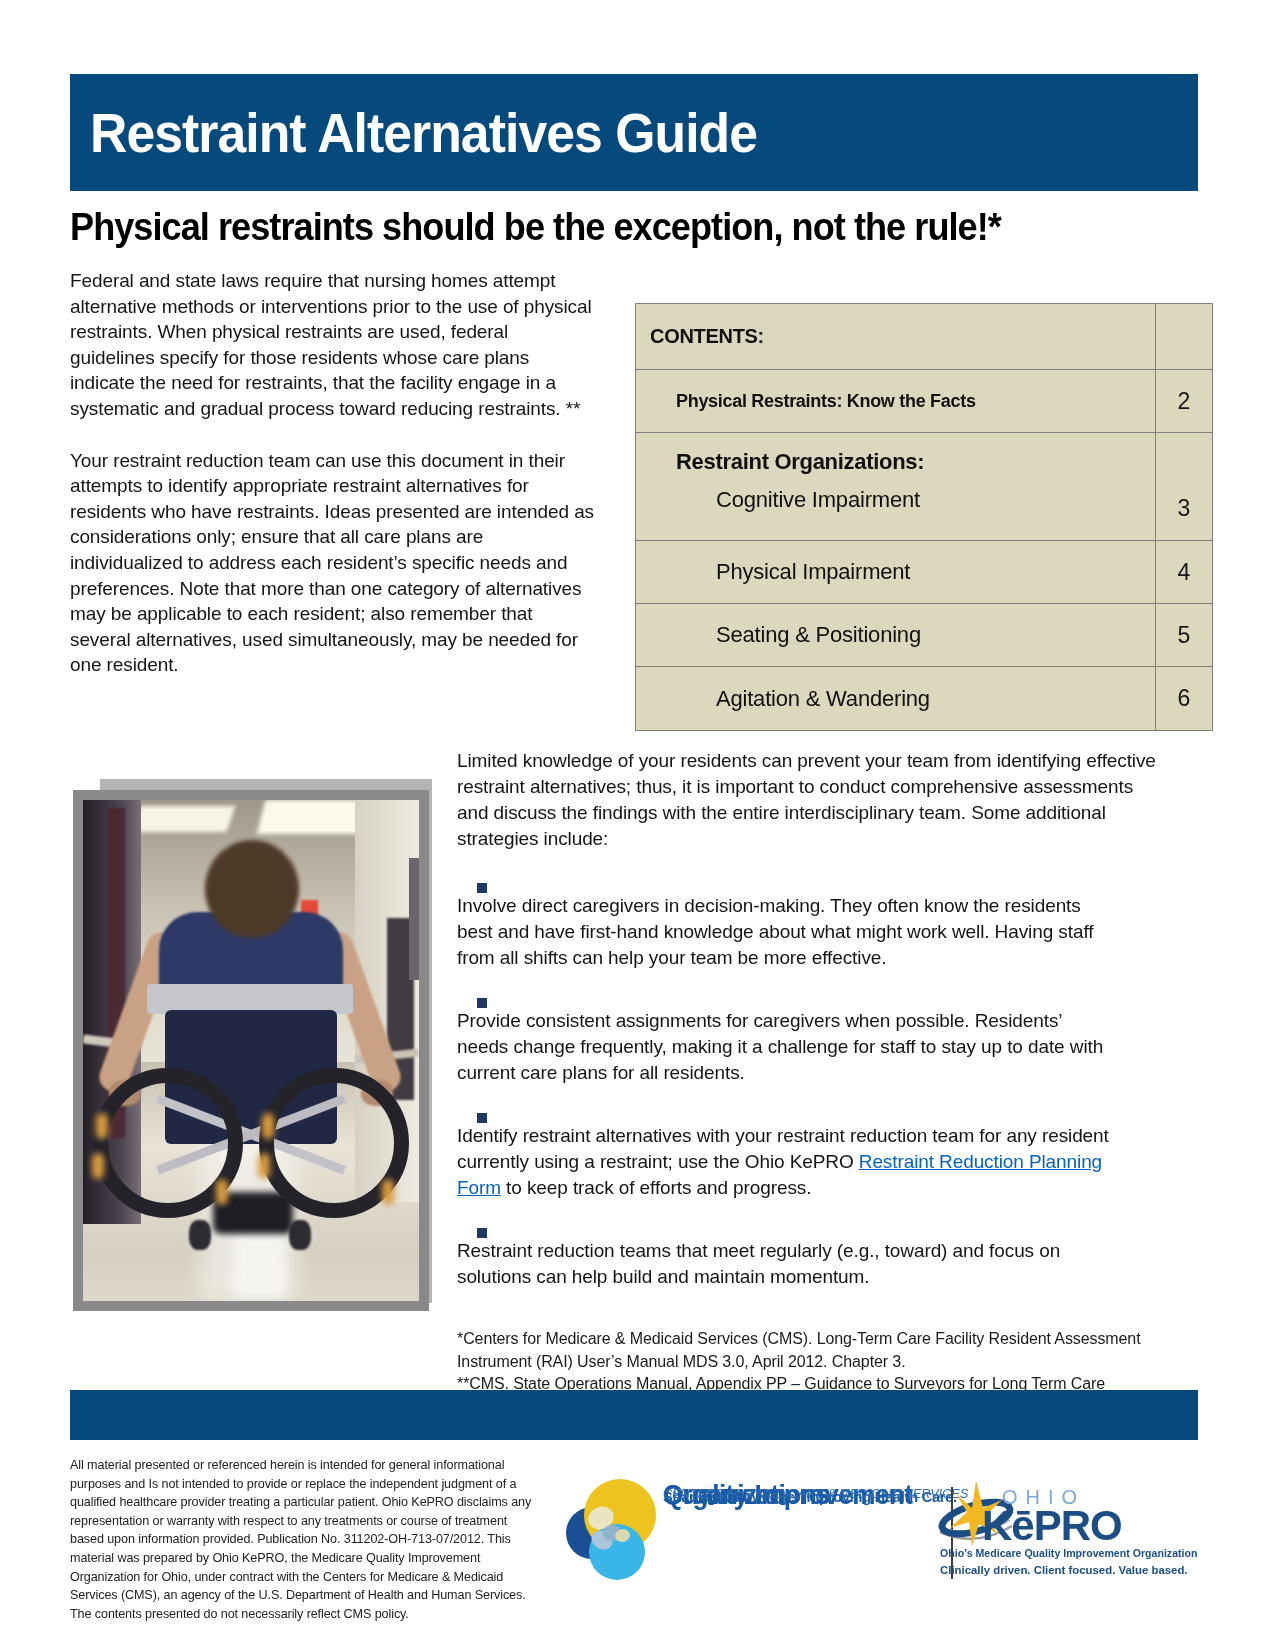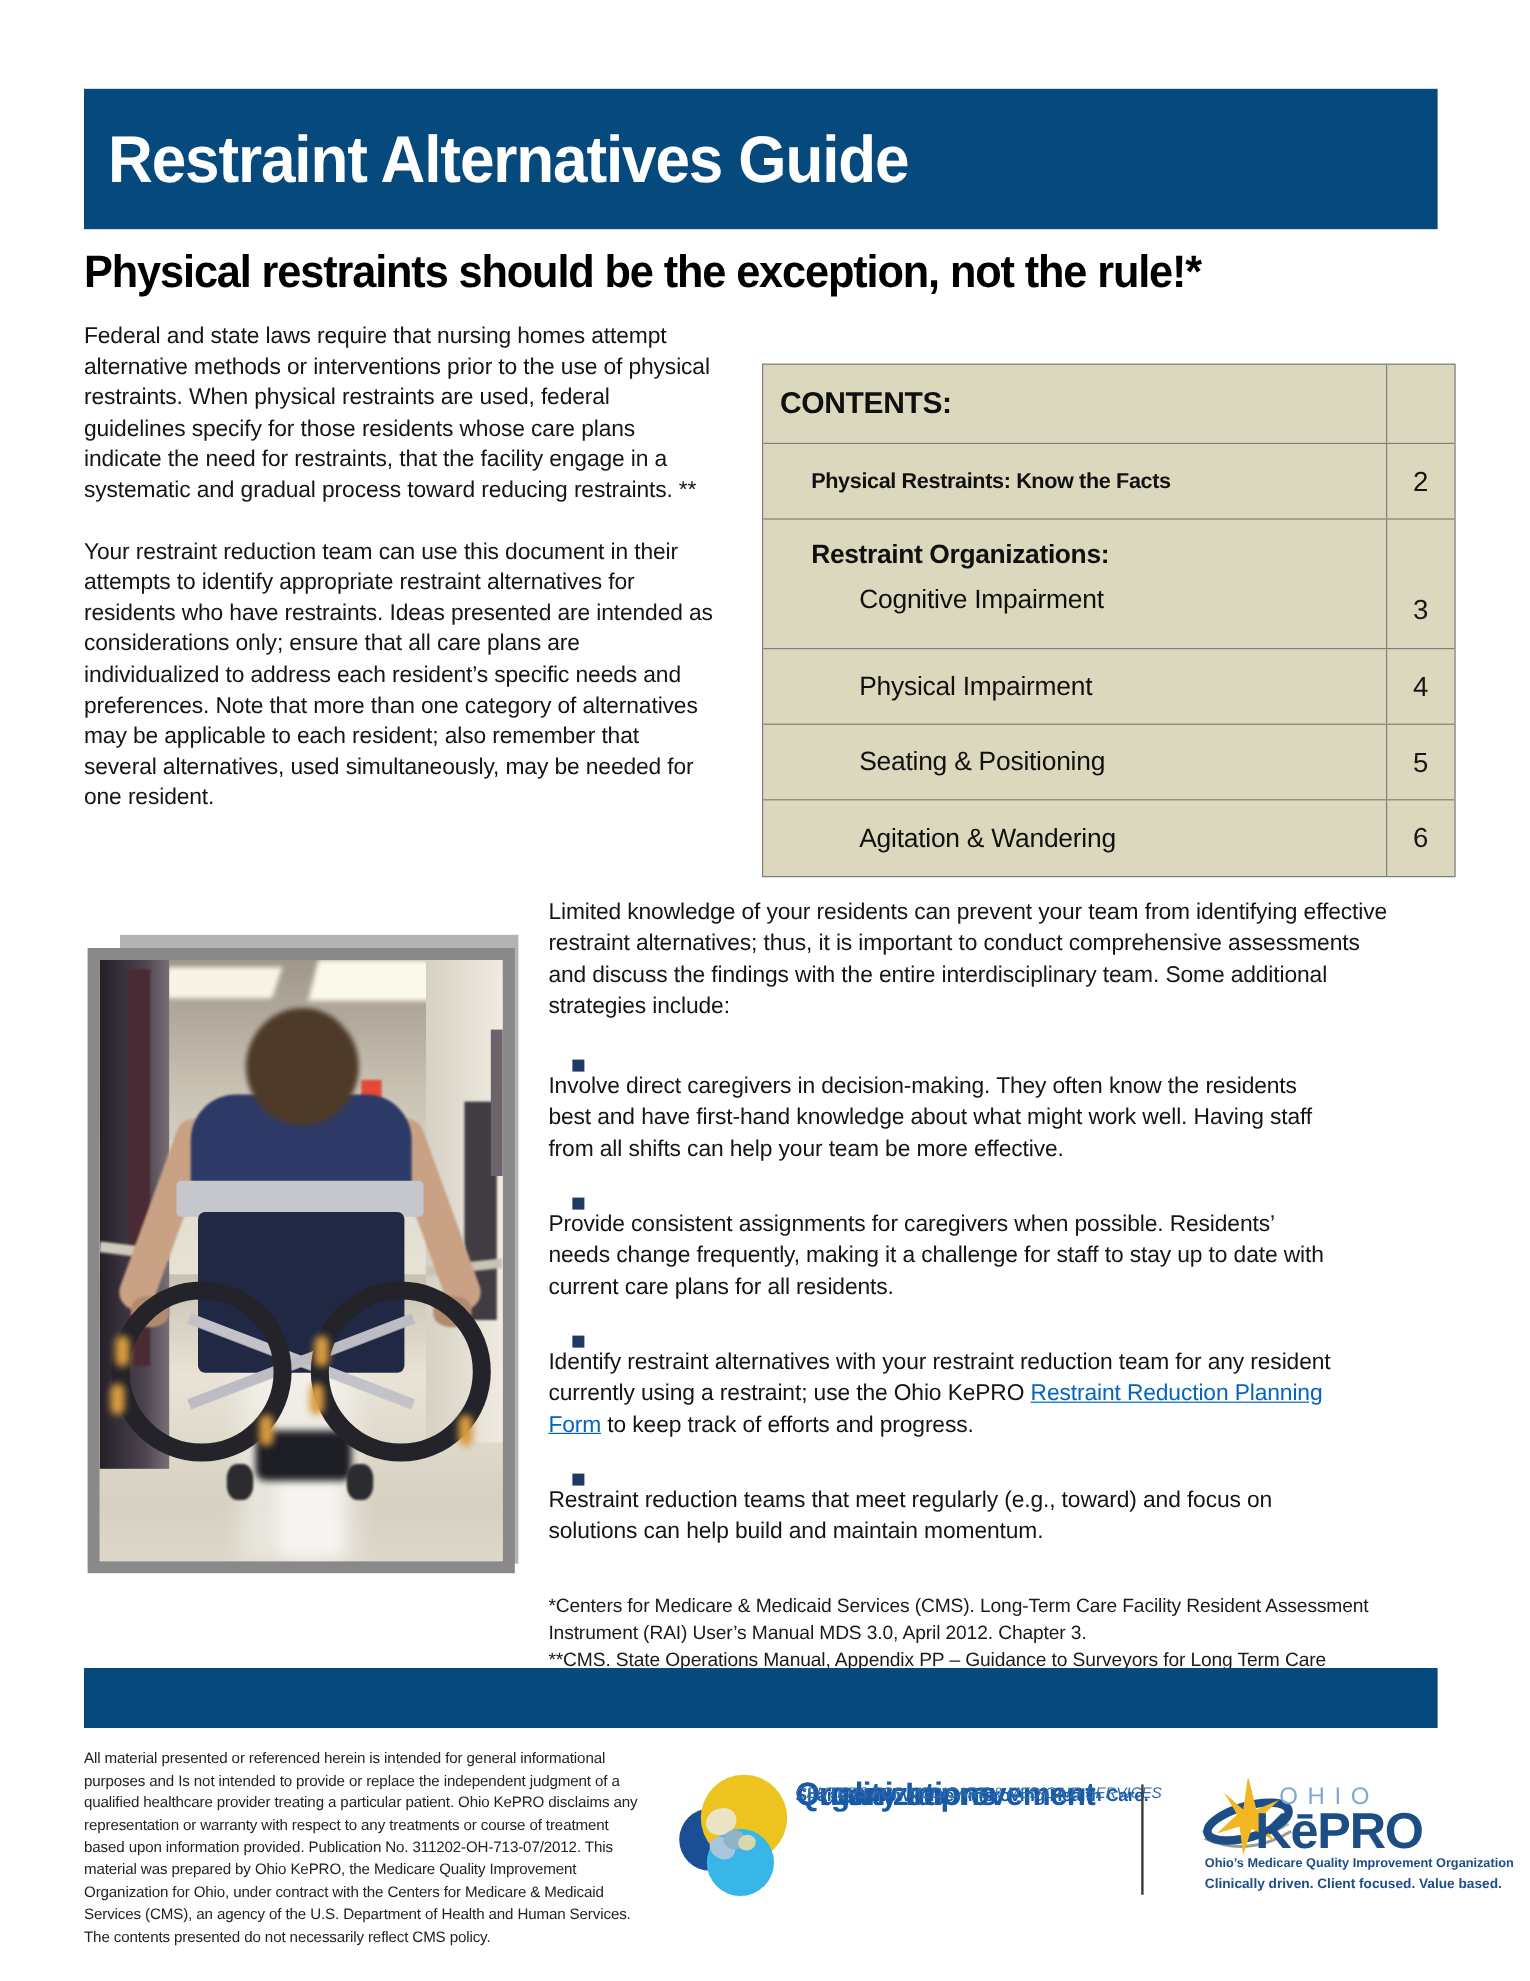--- a/index.html
+++ b/index.html
@@ -42,21 +42,21 @@
   
   .contents{
     position:absolute;left:635px;top:303px;width:578px;
     background:var(--table-bg);border:1px solid var(--table-border);
   }
   .c-row{display:flex;border-bottom:1px solid var(--table-border);}
   .c-row:last-child{border-bottom:none;}
   .c-main{flex:1;border-right:1px solid var(--table-border);display:flex;flex-direction:column;justify-content:center;}
   .c-page{width:56px;display:flex;align-items:center;justify-content:center;font-size:23px;color:#161616;}
   .c-head{height:66px;}
-  .c-title{font-size:25px;font-weight:bold;padding-left:14px;letter-spacing:-.3px;}
+  .c-title{font-size:20px;font-weight:bold;padding-left:14px;letter-spacing:-.3px;}
   .c-r{height:63px;}
   .c-bold{font-size:18px;font-weight:bold;padding-left:40px;letter-spacing:-.3px;justify-content:center;}
   .c-tall{height:108px;}
   .c-group{font-size:22px;font-weight:bold;padding:16px 0 0 40px;letter-spacing:-.3px;}
   .c-sub{font-size:22px;padding:12px 0 0 80px;letter-spacing:-.2px;}
   .c-plain{font-size:22px;padding-left:80px;letter-spacing:-.2px;justify-content:center;}
   .c-bottom{align-items:flex-end;padding-bottom:18px;}
   
   .photo-back{position:absolute;left:100px;top:779px;width:332px;height:524px;background:#b3b3b3;}
   .photo-frame{
@@ -126,21 +126,21 @@
   .qio-lens-cream{left:43px;top:52px;width:26px;height:22px;border-radius:50%;background:#ebe4c3;transform:rotate(-24deg);}
   .qio-lens-pale{left:46px;top:76px;width:22px;height:18px;border-radius:50%;background:#a9c6dc;transform:rotate(28deg);}
   .qio-lens-mid{left:58px;top:70px;width:18px;height:16px;border-radius:50%;background:#8fb3c9;}
   .qio-lens-yb{left:70px;top:74px;width:15px;height:13px;border-radius:50%;background:#d8d7af;transform:rotate(-15deg);}
   .qio-text{position:absolute;left:118px;top:26px;width:245px;}
   .qio-name{font-size:27px;font-weight:bold;color:var(--qio-blue);line-height:28px;letter-spacing:-.6px;transform:scaleX(.97);transform-origin:left top;white-space:nowrap;}
   .qio-tag{font-size:14.5px;font-weight:bold;color:var(--qio-blue);margin-top:8px;white-space:nowrap;letter-spacing:-.2px;}
   .qio-sub{font-size:12.8px;font-style:italic;color:#2f6eb0;margin-top:5px;white-space:nowrap;letter-spacing:-.1px;}
   .logo-divider{position:absolute;left:951px;top:1487px;width:2px;height:92px;background:#3c3c3c;}
   
-  .kepro{position:absolute;left:1000px;top:1480px;width:210px;height:110px;}
+  .kepro{position:absolute;left:936px;top:1480px;width:210px;height:110px;}
   .kepro-star{position:absolute;left:0;top:2px;}
   .kepro-ohio{position:absolute;left:66px;top:6px;font-size:20px;color:#7fa9d2;letter-spacing:8px;white-space:nowrap;}
   .kepro-name{position:absolute;left:46px;top:22px;font-size:42px;font-weight:bold;color:var(--kepro-blue);letter-spacing:-1px;white-space:nowrap;}
   .kepro-tag1{position:absolute;left:4px;top:67px;font-size:10.6px;font-weight:bold;color:var(--kepro-blue);white-space:nowrap;text-align:right;}
   .kepro-tag2{position:absolute;left:4px;top:84px;font-size:11.4px;font-weight:bold;color:var(--kepro-blue);white-space:nowrap;}
 </style>
 </head>
 <body>
 
 <div class="page">

